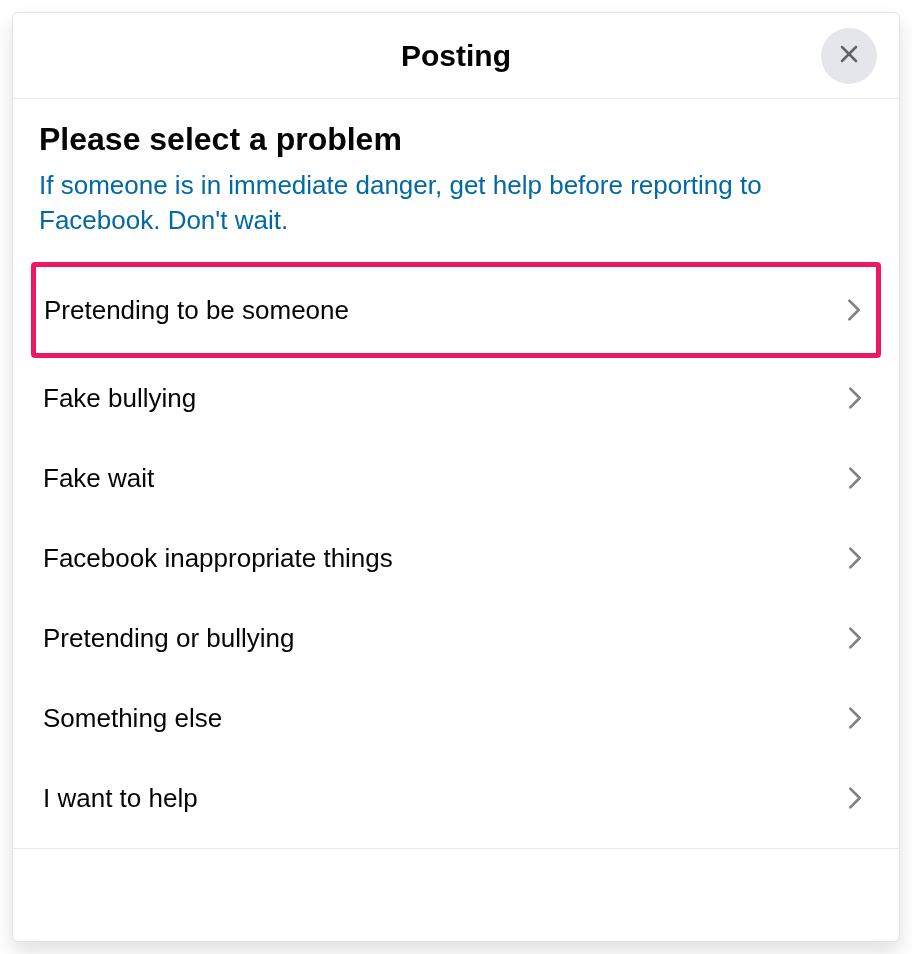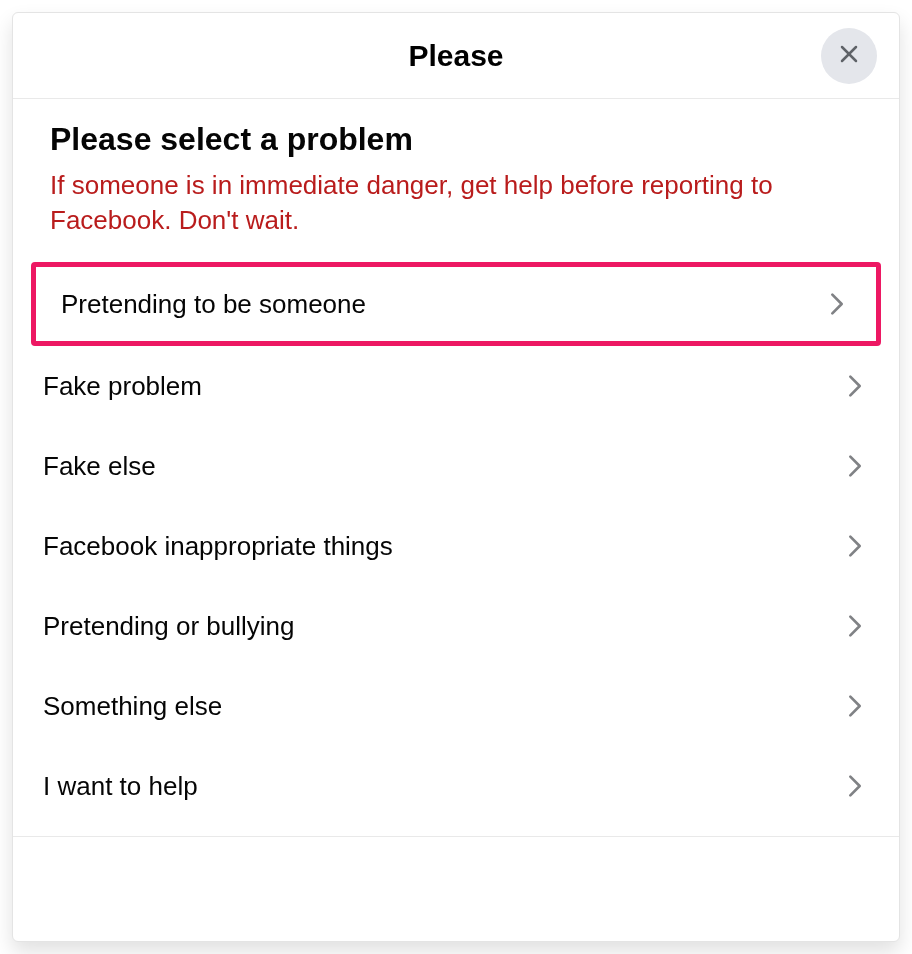--- a/index.html
+++ b/index.html
@@ -49,50 +49,50 @@
       align-items: center;
       justify-content: center;
       cursor: pointer;
       border: none;
     }
     .close-btn svg {
       width: 24px;
       height: 24px;
     }
     .subheader {
-      padding: 22px 26px 24px 37px;
+      padding: 22px 26px 24px 26px;
     }
     .subheader-title {
       font-size: 32px;
       font-weight: 700;
       color: #050505;
       margin-bottom: 10px;
     }
     .subheader-desc {
       font-size: 26px;
-      color: #b91c1c;
+      color: #0369a1;
       line-height: 1.35;
     }
     .options {
       padding: 0 18px;
     }
     .option {
       display: flex;
       align-items: center;
       justify-content: space-between;
       height: 80px;
       padding: 0 12px;
       cursor: pointer;
       border-radius: 6px;
     }
     .option.highlighted {
       border: 5px solid #ed1863;
       border-radius: 4px;
-      height: 84px;
-      padding: 0 25px;
+      height: 96px;
+      padding: 0 8px;
     }
     .option-label {
       font-size: 26px;
       color: #050505;
       font-weight: 400;
     }
     .chevron {
       width: 28px;
       height: 28px;
       flex-shrink: 0;
@@ -104,21 +104,21 @@
     .bottom-border {
       border-top: 1px solid #e9e9e9;
       margin-top: 10px;
     }
   </style>
 </head>
 <body>
 
 <div class="panel">
   <div class="header">
-    <div class="header-title">Please</div>
+    <div class="header-title">Posting</div>
     <button class="close-btn">
       <span>
         <svg viewBox="0 0 24 24" fill="none" stroke="#5f6368" stroke-width="2.5" stroke-linecap="round">
           <line x1="5" y1="5" x2="19" y2="19"></line>
           <line x1="19" y1="5" x2="5" y2="19"></line>
         </svg>
       </span>
     </button>
   </div>
 
@@ -130,29 +130,29 @@
   <div class="options">
     <div class="option highlighted">
       <span class="option-label">Pretending to be someone</span>
       <span class="chevron">
         <svg viewBox="0 0 24 24" fill="none" stroke="#808285" stroke-width="2.3" stroke-linecap="round" stroke-linejoin="round">
             <polyline points="8 4 16 12 8 20"></polyline>
           </svg>
       </span>
     </div>
     <div class="option">
-      <span class="option-label">Fake problem</span>
+      <span class="option-label">Fake bullying</span>
       <span class="chevron">
         <svg viewBox="0 0 24 24" fill="none" stroke="#808285" stroke-width="2.3" stroke-linecap="round" stroke-linejoin="round">
             <polyline points="8 4 16 12 8 20"></polyline>
           </svg>
       </span>
     </div>
     <div class="option">
-      <span class="option-label">Fake else</span>
+      <span class="option-label">Fake wait</span>
       <span class="chevron">
         <svg viewBox="0 0 24 24" fill="none" stroke="#808285" stroke-width="2.3" stroke-linecap="round" stroke-linejoin="round">
             <polyline points="8 4 16 12 8 20"></polyline>
           </svg>
       </span>
     </div>
     <div class="option">
       <span class="option-label">Facebook inappropriate things</span>
       <span class="chevron">
         <svg viewBox="0 0 24 24" fill="none" stroke="#808285" stroke-width="2.3" stroke-linecap="round" stroke-linejoin="round">

